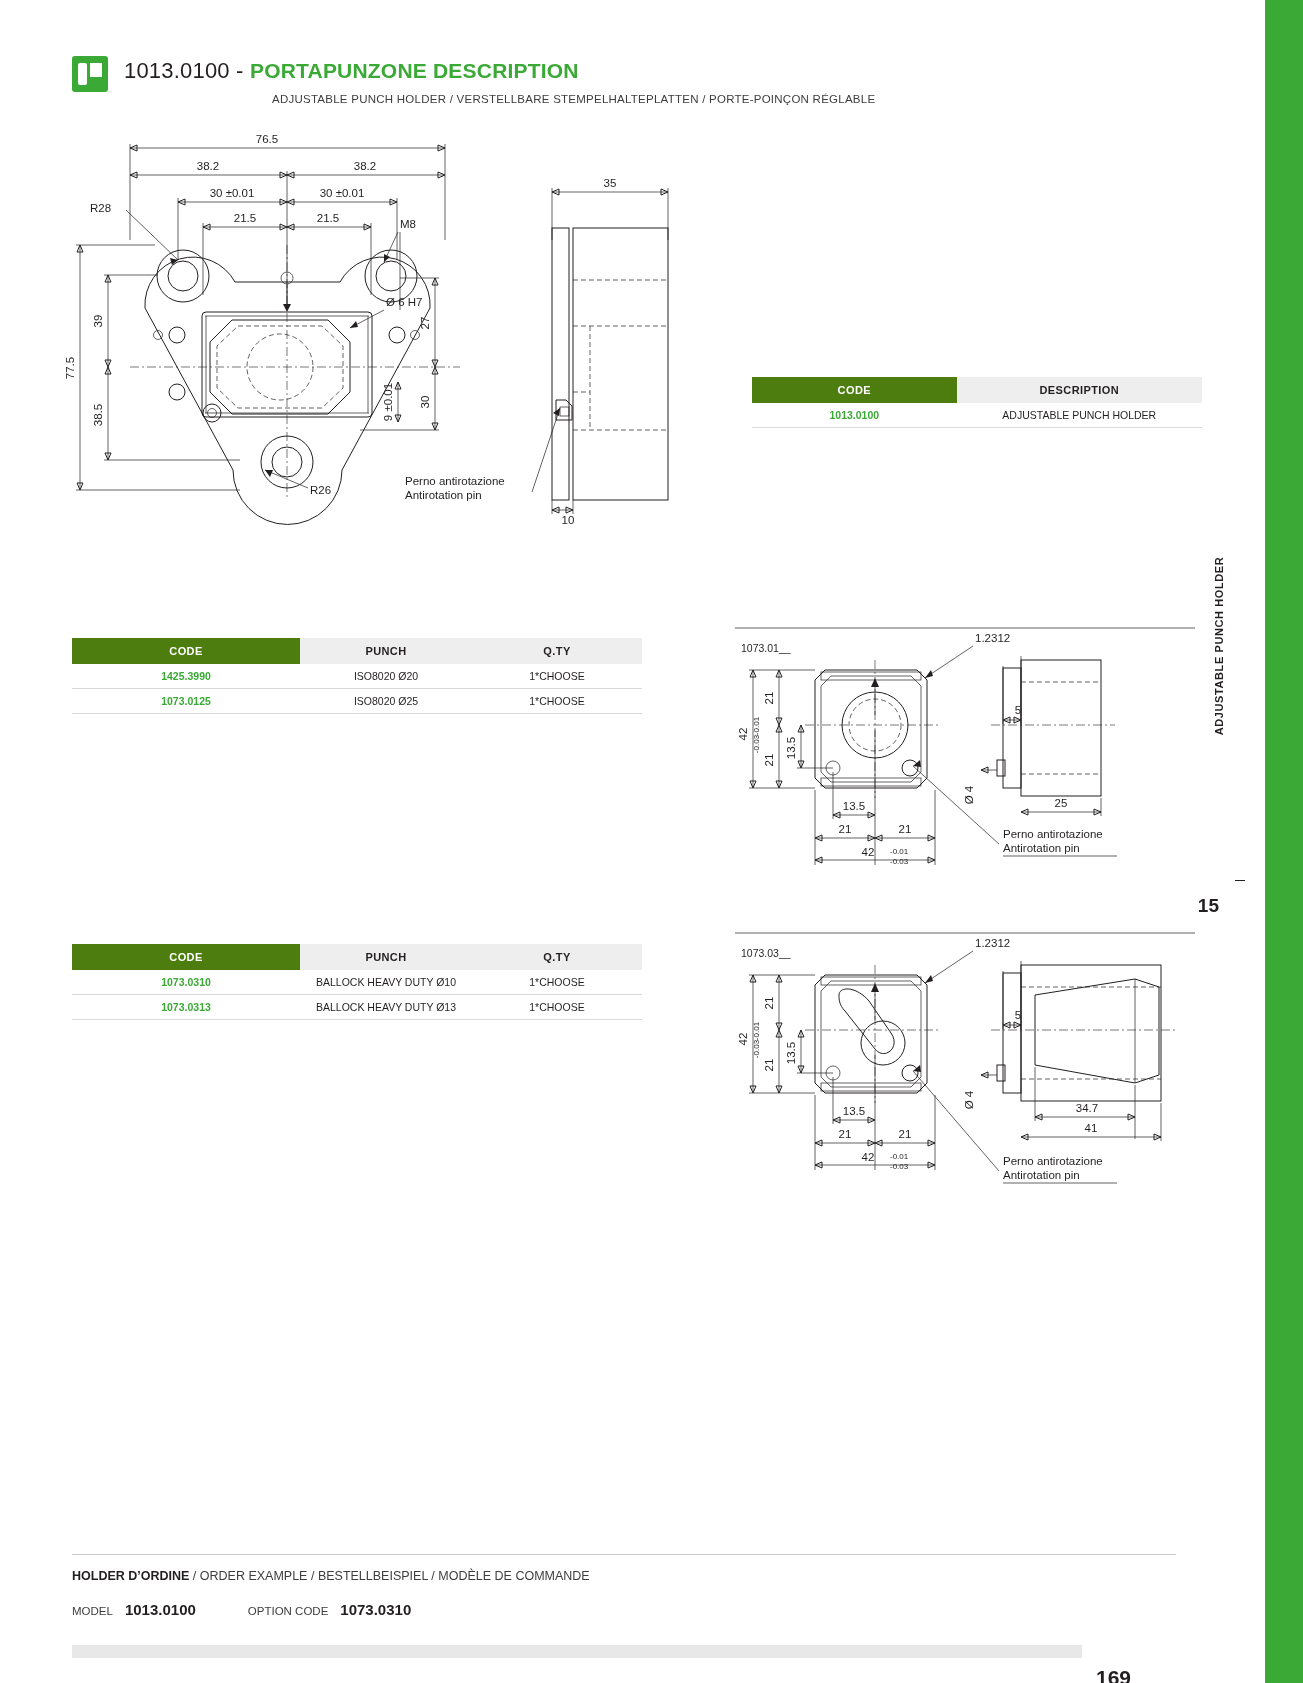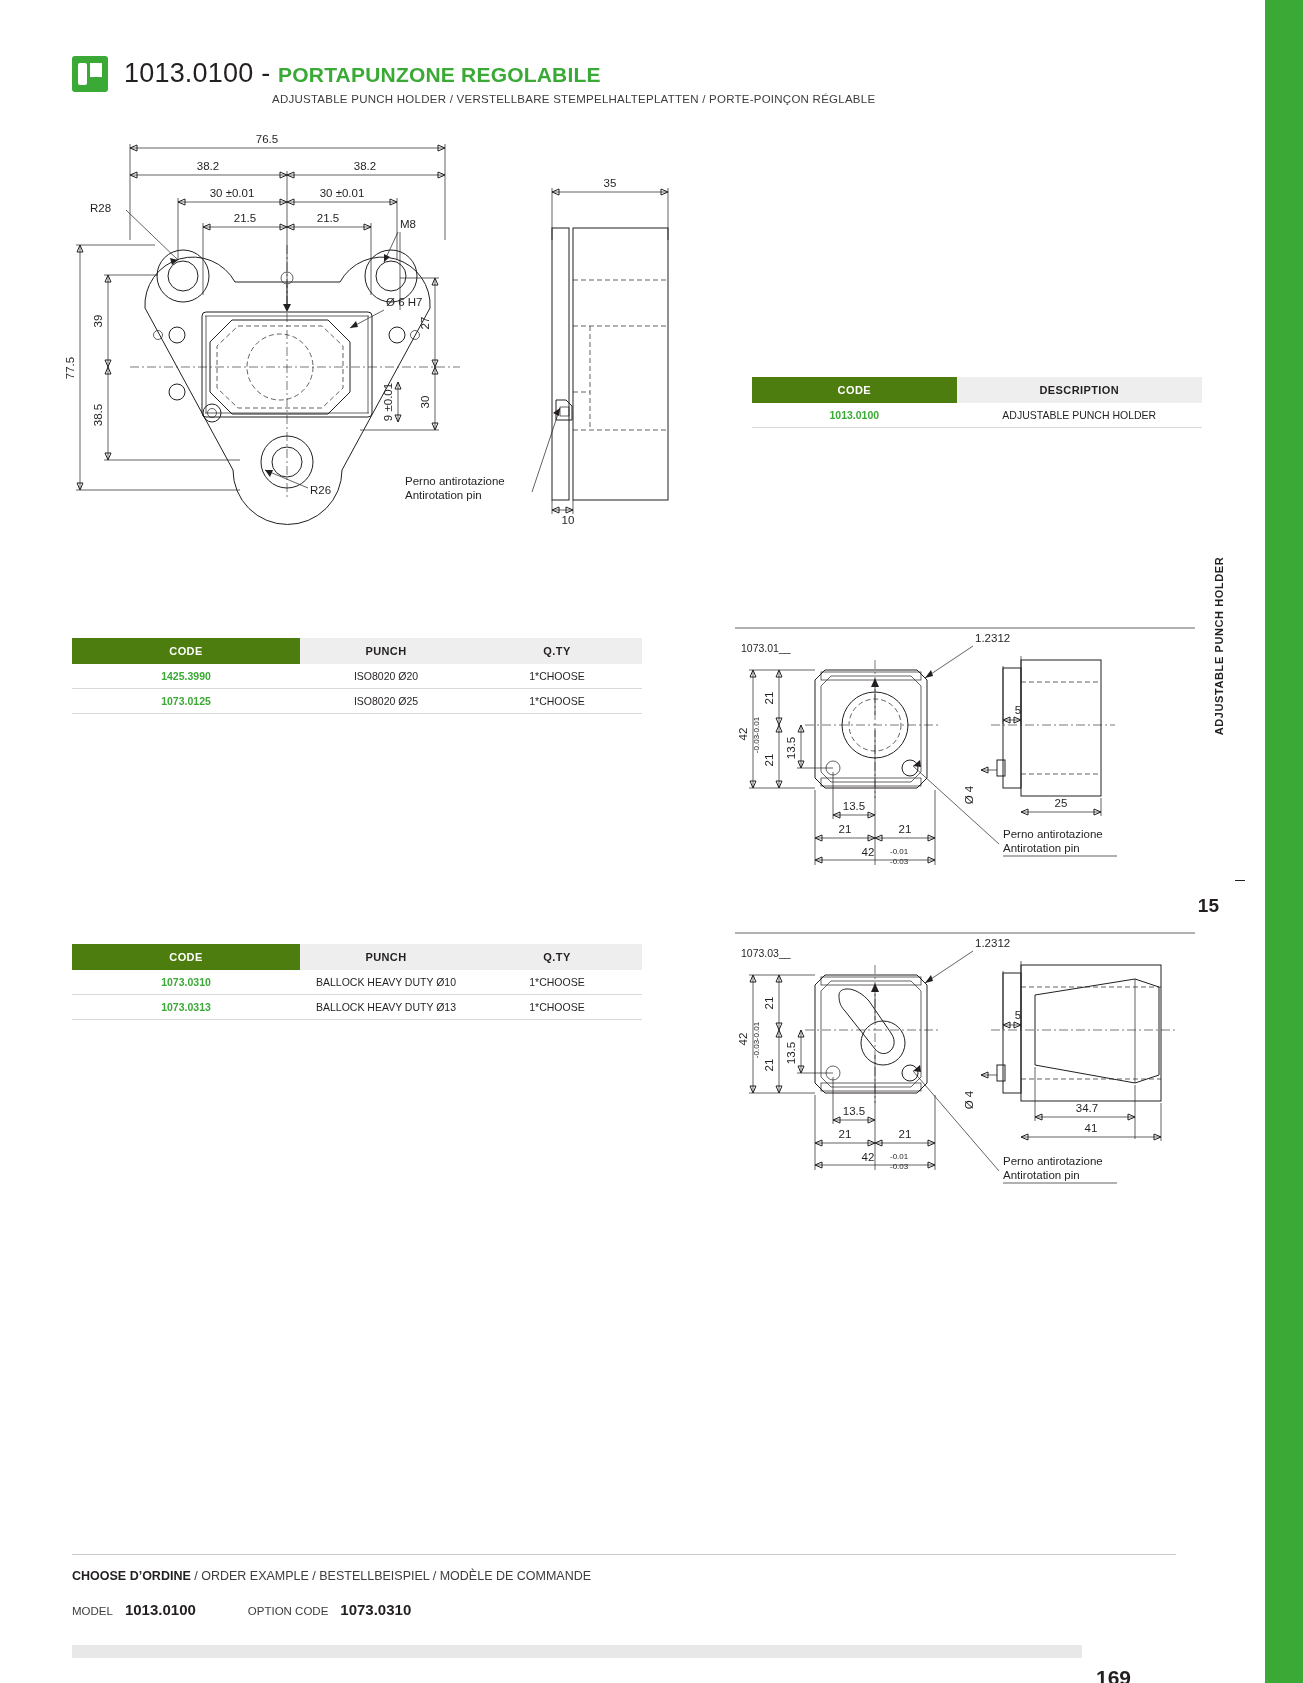--- a/index.html
+++ b/index.html
@@ -53,21 +53,21 @@
   }
   .logo:after{
     content:""; position:absolute; left:18px; top:7px; width:12px; height:14px; background:#fff;
   }
   .logo .inner { position:absolute; left:20px; top:9px; width:8px; height:10px; background:#3aa935; }
 
   .title-row {
     position:absolute; left: 124px; top: 58px; white-space: nowrap;
   }
   .title-code {
-    font-size: 27px; color: #231f20; font-weight: normal; letter-spacing:.2px;
+    font-size: 22px; color: #231f20; font-weight: normal; letter-spacing:.2px;
   }
   .title-name {
     font-size: 21px; color: #3aa935; font-weight: bold; letter-spacing:.2px;
   }
   .subtitle {
     position:absolute; left: 272px; top: 93px;
     font-size: 11.5px; letter-spacing: .25px; color:#3d3d3d;
   }
 
   
@@ -133,21 +133,21 @@
   <div class="side-tab">
     <div class="side-label">ADJUSTABLE PUNCH HOLDER</div>
     <div class="side-dash"></div>
     <div class="side-pagenum">15</div>
   </div>
 
   <div class="logo">
       <div class="inner"></div>
     </div>
   <div class="title-row">
-    <span class="title-code">1013.0100 - </span><span class="title-name">PORTAPUNZONE REGOLABILE</span>
+    <span class="title-code">1013.0100 - </span><span class="title-name">PORTAPUNZONE DESCRIPTION</span>
   </div>
   <div class="subtitle">ADJUSTABLE PUNCH HOLDER / VERSTELLBARE STEMPELHALTEPLATTEN / PORTE-POINÇON RÉGLABLE</div>
 
   <svg class="draw" style="left:60px; top:130px; width:660px; height:420px;" viewBox="0 0 660 420">
 
     <line class="ln-thin" x1="70" y1="18" x2="385" y2="18"></line>
     <path class="ln" d="M70,18 l7,-3 l0,6 z" fill="#231f20"></path>
     <path class="ln" d="M385,18 l-7,-3 l0,6 z" fill="#231f20"></path>
     <text class="dimtxt" x="207" y="13" text-anchor="middle">76.5</text>
     <line class="ln-thin" x1="70" y1="14" x2="70" y2="110"></line>
@@ -582,21 +582,21 @@
 
     <text class="notetxt" x="268" y="240">Perno antirotazione</text>
     <text class="notetxt" x="268" y="254">Antirotation pin</text>
     <line class="ln-thin" x1="264" y1="246" x2="178" y2="146"></line>
     <path d="M178,146 l8,1 l-1,-7 z" fill="#231f20"></path>
     <line class="ln-thin" x1="268" y1="258" x2="382" y2="258"></line>
   </svg>
 
   <div class="footer-rule"></div>
   <div class="footer-title">
-    <b>CHOOSE D’ORDINE</b><span class="lite"> / ORDER EXAMPLE / BESTELLBEISPIEL / MODÈLE DE COMMANDE</span>
+    <b>HOLDER D’ORDINE</b><span class="lite"> / ORDER EXAMPLE / BESTELLBEISPIEL / MODÈLE DE COMMANDE</span>
   </div>
   <div class="footer-model">
     <span>MODEL</span><span class="val">1013.0100</span><span class="lbl2">OPTION CODE</span><span class="val">1073.0310</span>
   </div>
   <div class="footer-bar"></div>
   <div class="footer-page">169</div>
 
 </div>
 
 </body></html>

